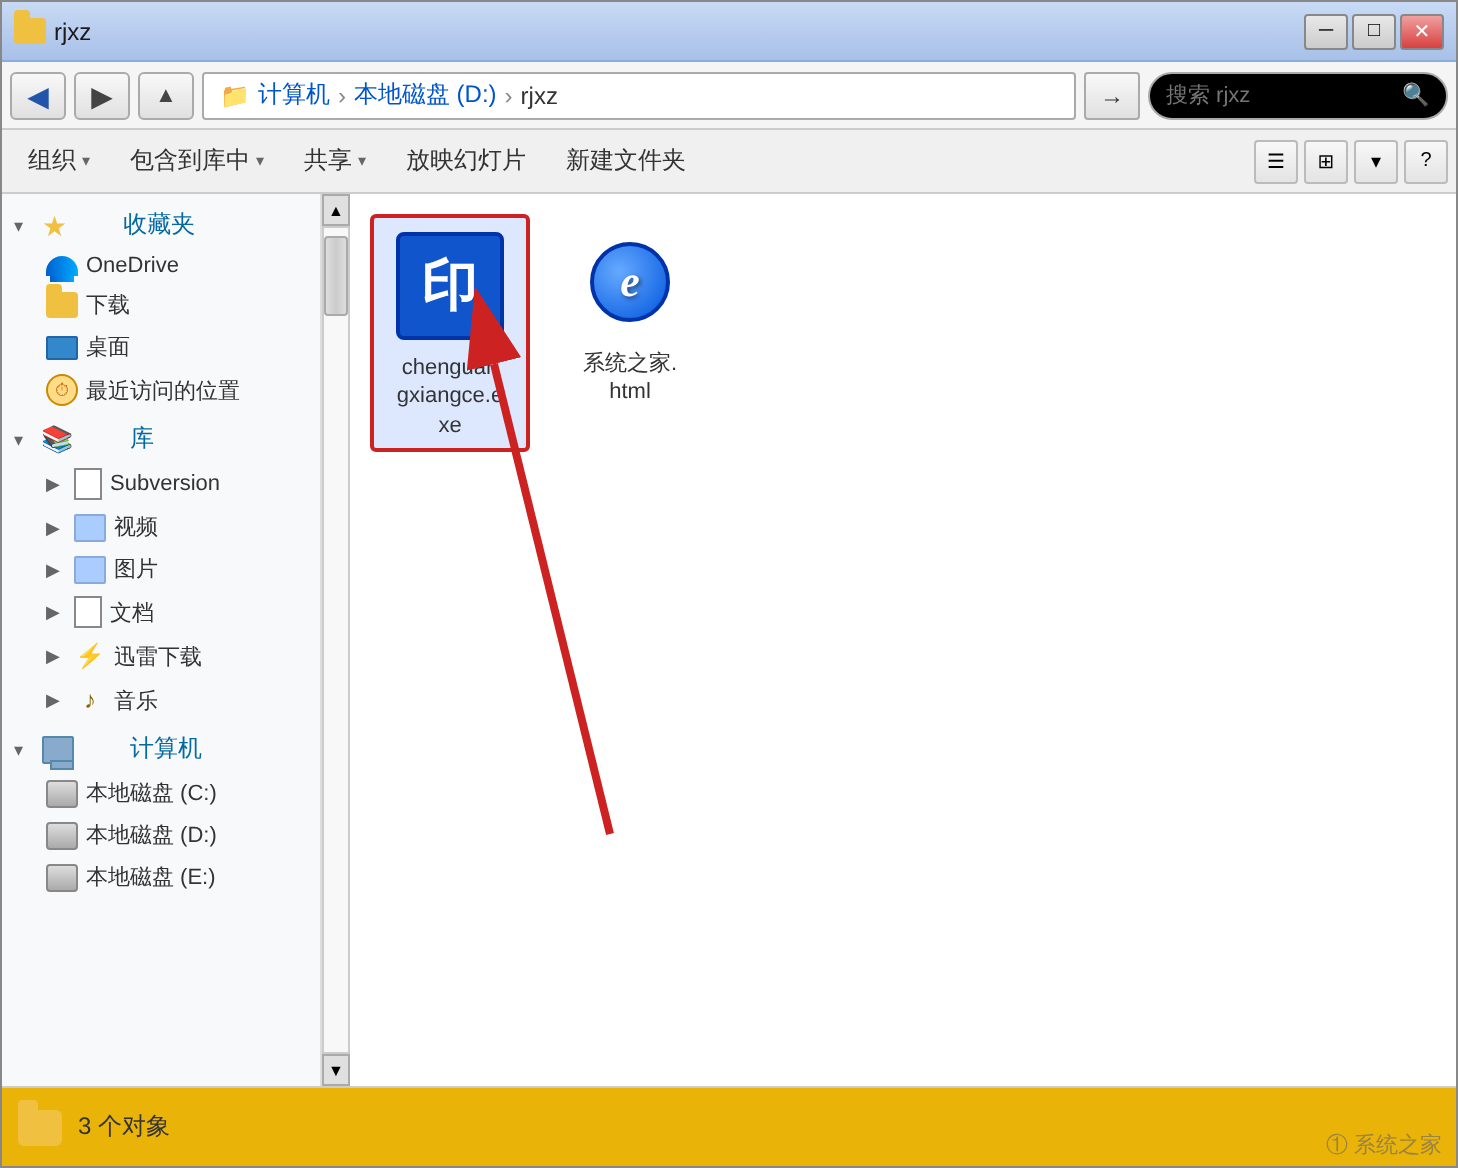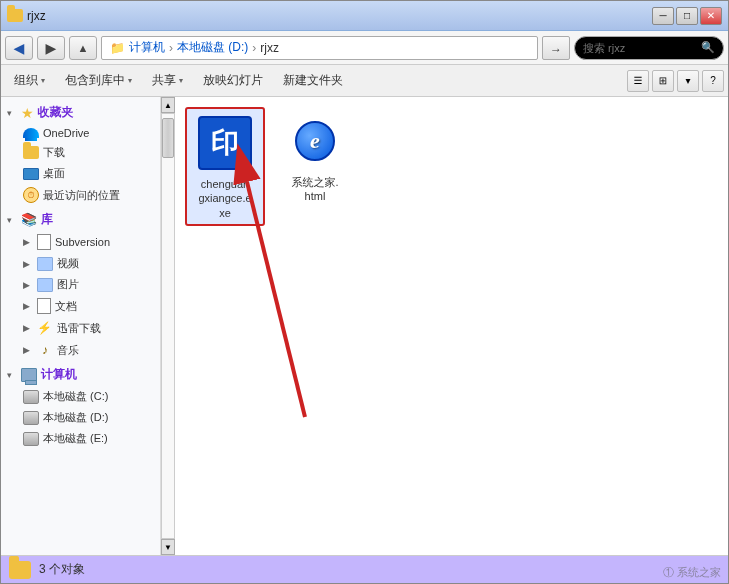--- a/index.html
+++ b/index.html
@@ -200,21 +200,21 @@
     .sidebar-header {
       display: flex;
       align-items: center;
       padding: 3px 6px;
       font-size: 12px;
       color: #333;
       cursor: pointer;
       gap: 4px;
     }
     .expand-arrow { font-size: 9px; color: #666; width: 10px; }
-    .sidebar-header-label { font-size: 12px; font-weight: bold; color: #6d28d9; }
+    .sidebar-header-label { font-size: 12px; font-weight: normal; color: #0369a1; margin-left: 24px; }
 
     .sidebar-item {
       display: flex;
       align-items: center;
       padding: 3px 6px 3px 22px;
       font-size: 11px;
       color: #333;
       cursor: pointer;
       gap: 4px;
     }
@@ -376,22 +376,22 @@
     .file-label {
       font-size: 11px;
       color: #333;
       text-align: center;
       line-height: 1.3;
       word-break: break-all;
     }
 
     
     .status-bar {
-      height: 28px;
-      background: #c4b5fd;
+      height: 40px;
+      background: #eab308;
       border-top: 1px solid #ccc;
       display: flex;
       align-items: center;
       padding: 0 8px;
       gap: 8px;
     }
     .status-text {
       font-size: 12px;
       color: #333;
     }

